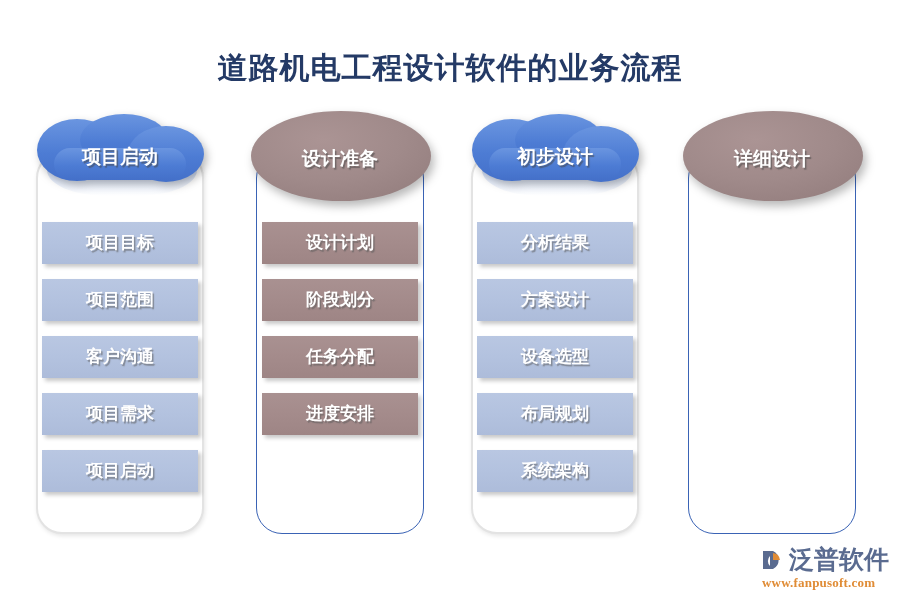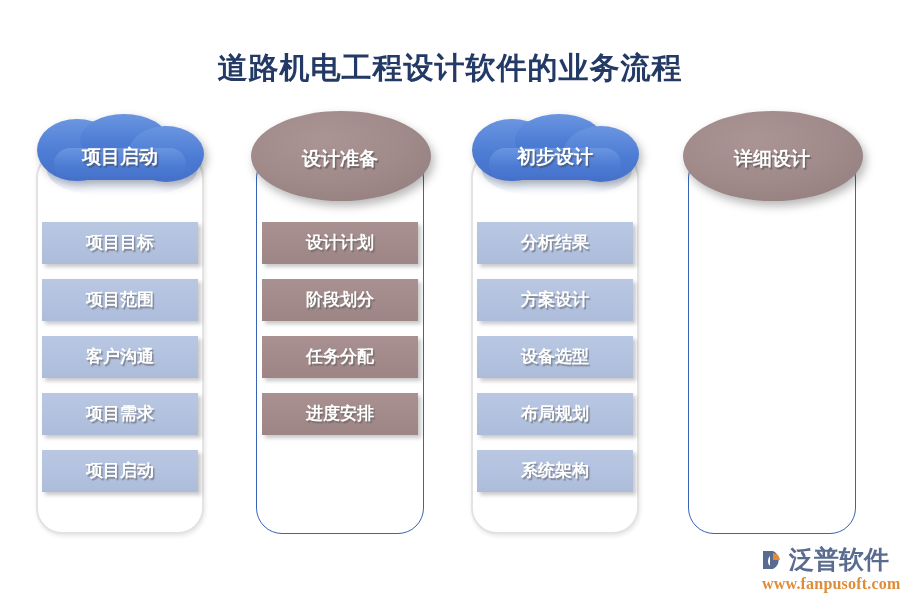--- a/index.html
+++ b/index.html
@@ -162,21 +162,21 @@
   #logo-name {
     font-size: 25px;
     font-weight: bold;
     color: #5a6b90;
     font-family: Liberation Sans, sans-serif;
     letter-spacing: 0px;
   }
   #logo-url {
     margin-top: -1px;
     margin-left: 2px;
-    font-size: 16px;
+    font-size: 13px;
     font-weight: bold;
     color: #e08c36;
     font-family: "Liberation Serif", "DejaVu Serif", serif;
     letter-spacing: 0.2px;
   }
 </style>
 </head>
 <body>
 
 <div id="page-title">道路机电工程设计软件的业务流程</div>

